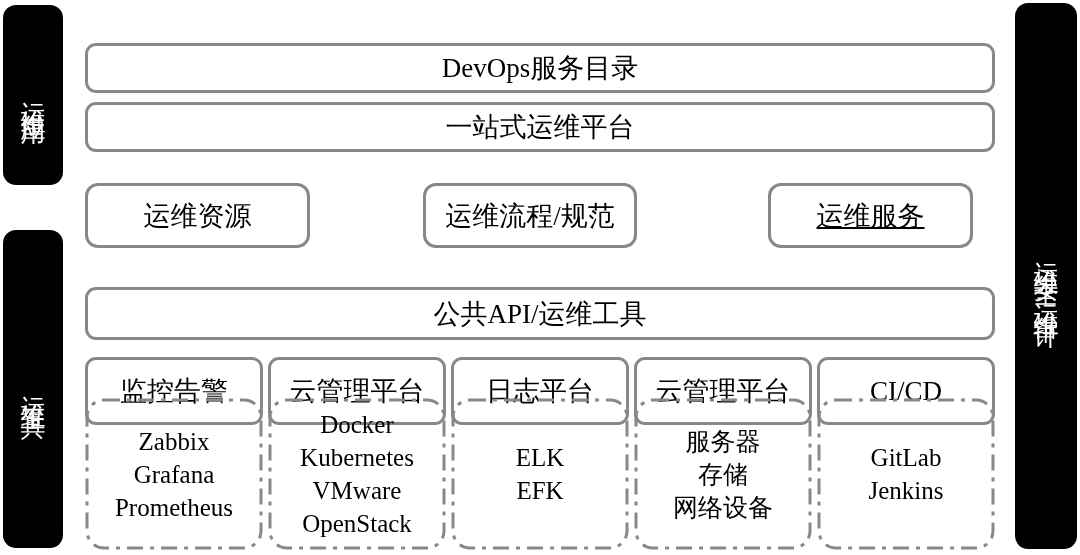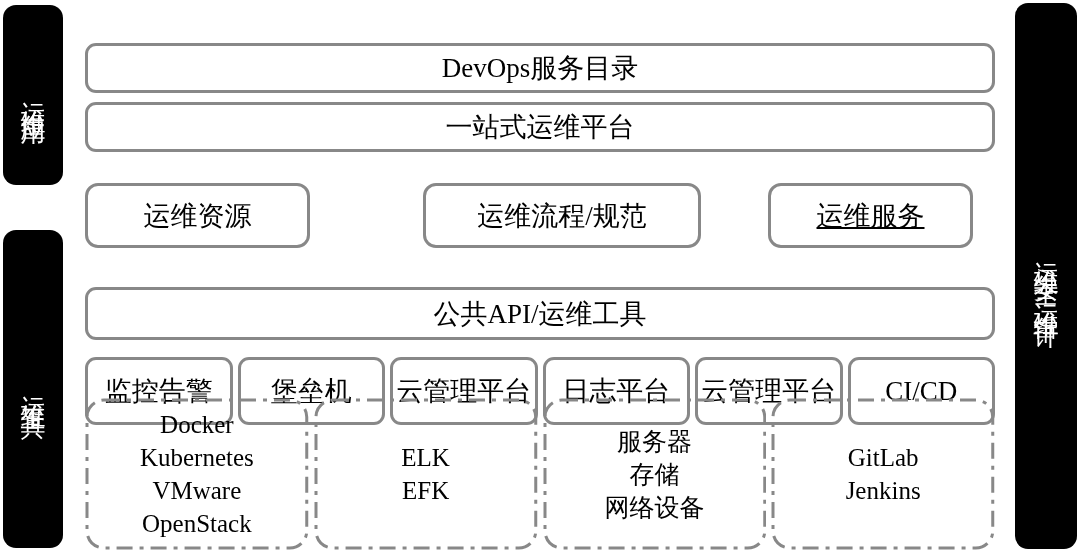--- a/index.html
+++ b/index.html
@@ -58,21 +58,21 @@
   .row-platform { top: 62px;  height: 50px; }
   .row-modules  { top: 128px; height: 65px; }
   .row-api      { top: 247px; height: 53px; }
   .row-categories { top: 317px; height: 68px; display: flex; gap: 5px; }
   .row-tools      { top: 398px; height: 152px; display: flex; gap: 5px; }
 
   .full-box { width: 100%; height: 100%; }
 
   .module-box { position: absolute; top: 15px; height: 100%; border-radius: 13px; }
   .module-box:nth-of-type(1) { left: 0;     width: 225px; }
-  .module-box:nth-of-type(2) { left: 338px; width: 278px; }
+  .module-box:nth-of-type(2) { left: 338px; width: 214px; }
   .module-box:nth-of-type(3) { left: 683px; width: 205px; text-decoration: underline; }
 
   .category-box { flex: 1 1 0; height: 100%; }
 
   .tool-box {
     position: relative;
     flex: 1 1 0;
     height: 100%;
     display: flex;
     align-items: center;
@@ -129,28 +129,35 @@
       <div class="box module-box">运维流程/规范</div>
       <div class="box module-box">运维服务</div>
     </div>
 
     <div class="row row-api">
       <div class="box full-box">公共API/运维工具</div>
     </div>
 
     <div class="row row-categories">
       <div class="box category-box">监控告警</div>
-      <div class="box category-box">堡垒机</div>
       <div class="box category-box">云管理平台</div>
       <div class="box category-box">日志平台</div>
       <div class="box category-box">云管理平台</div>
       <div class="box category-box">CI/CD</div>
     </div>
 
     <div class="row row-tools">
+      <div class="tool-box">
+        <svg aria-hidden="true">
+            <rect></rect>
+          </svg>
+        <span class="tool-label">Zabbix
+Grafana
+Prometheus</span>
+      </div>
       <div class="tool-box">
         <svg aria-hidden="true">
             <rect></rect>
           </svg>
         <span class="tool-label">Docker
 Kubernetes
 VMware
 OpenStack</span>
       </div>
       <div class="tool-box">

